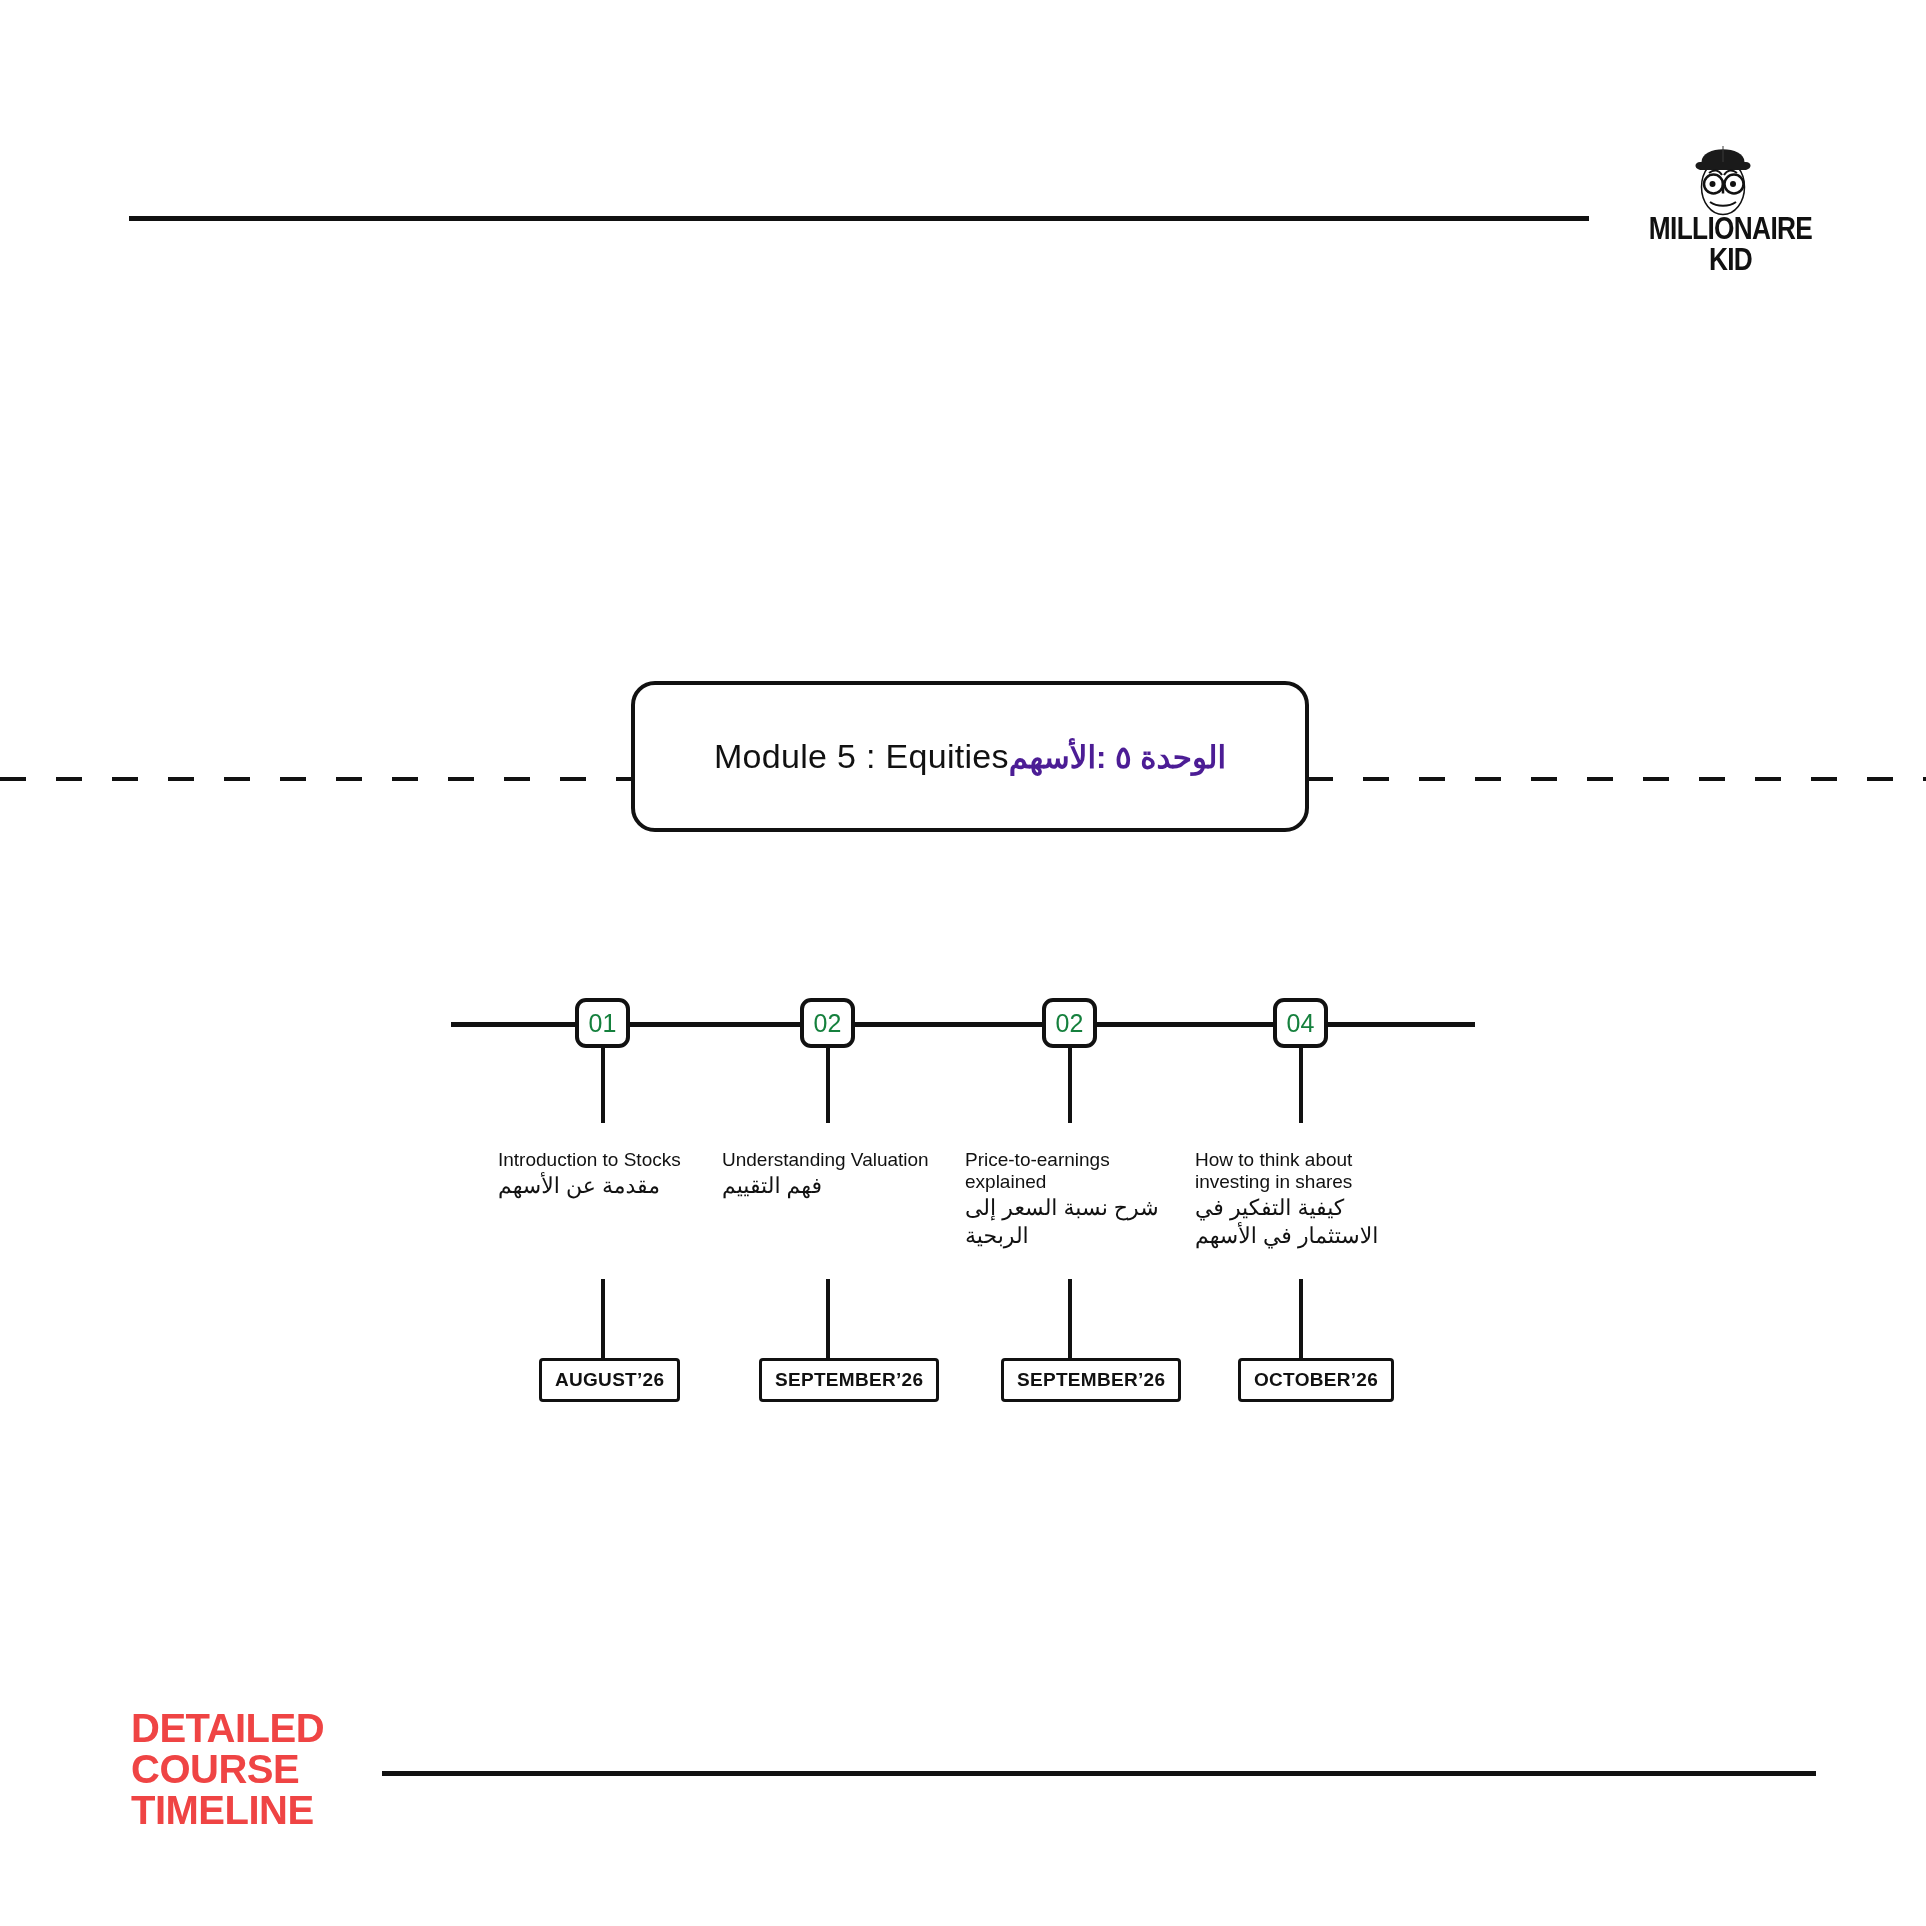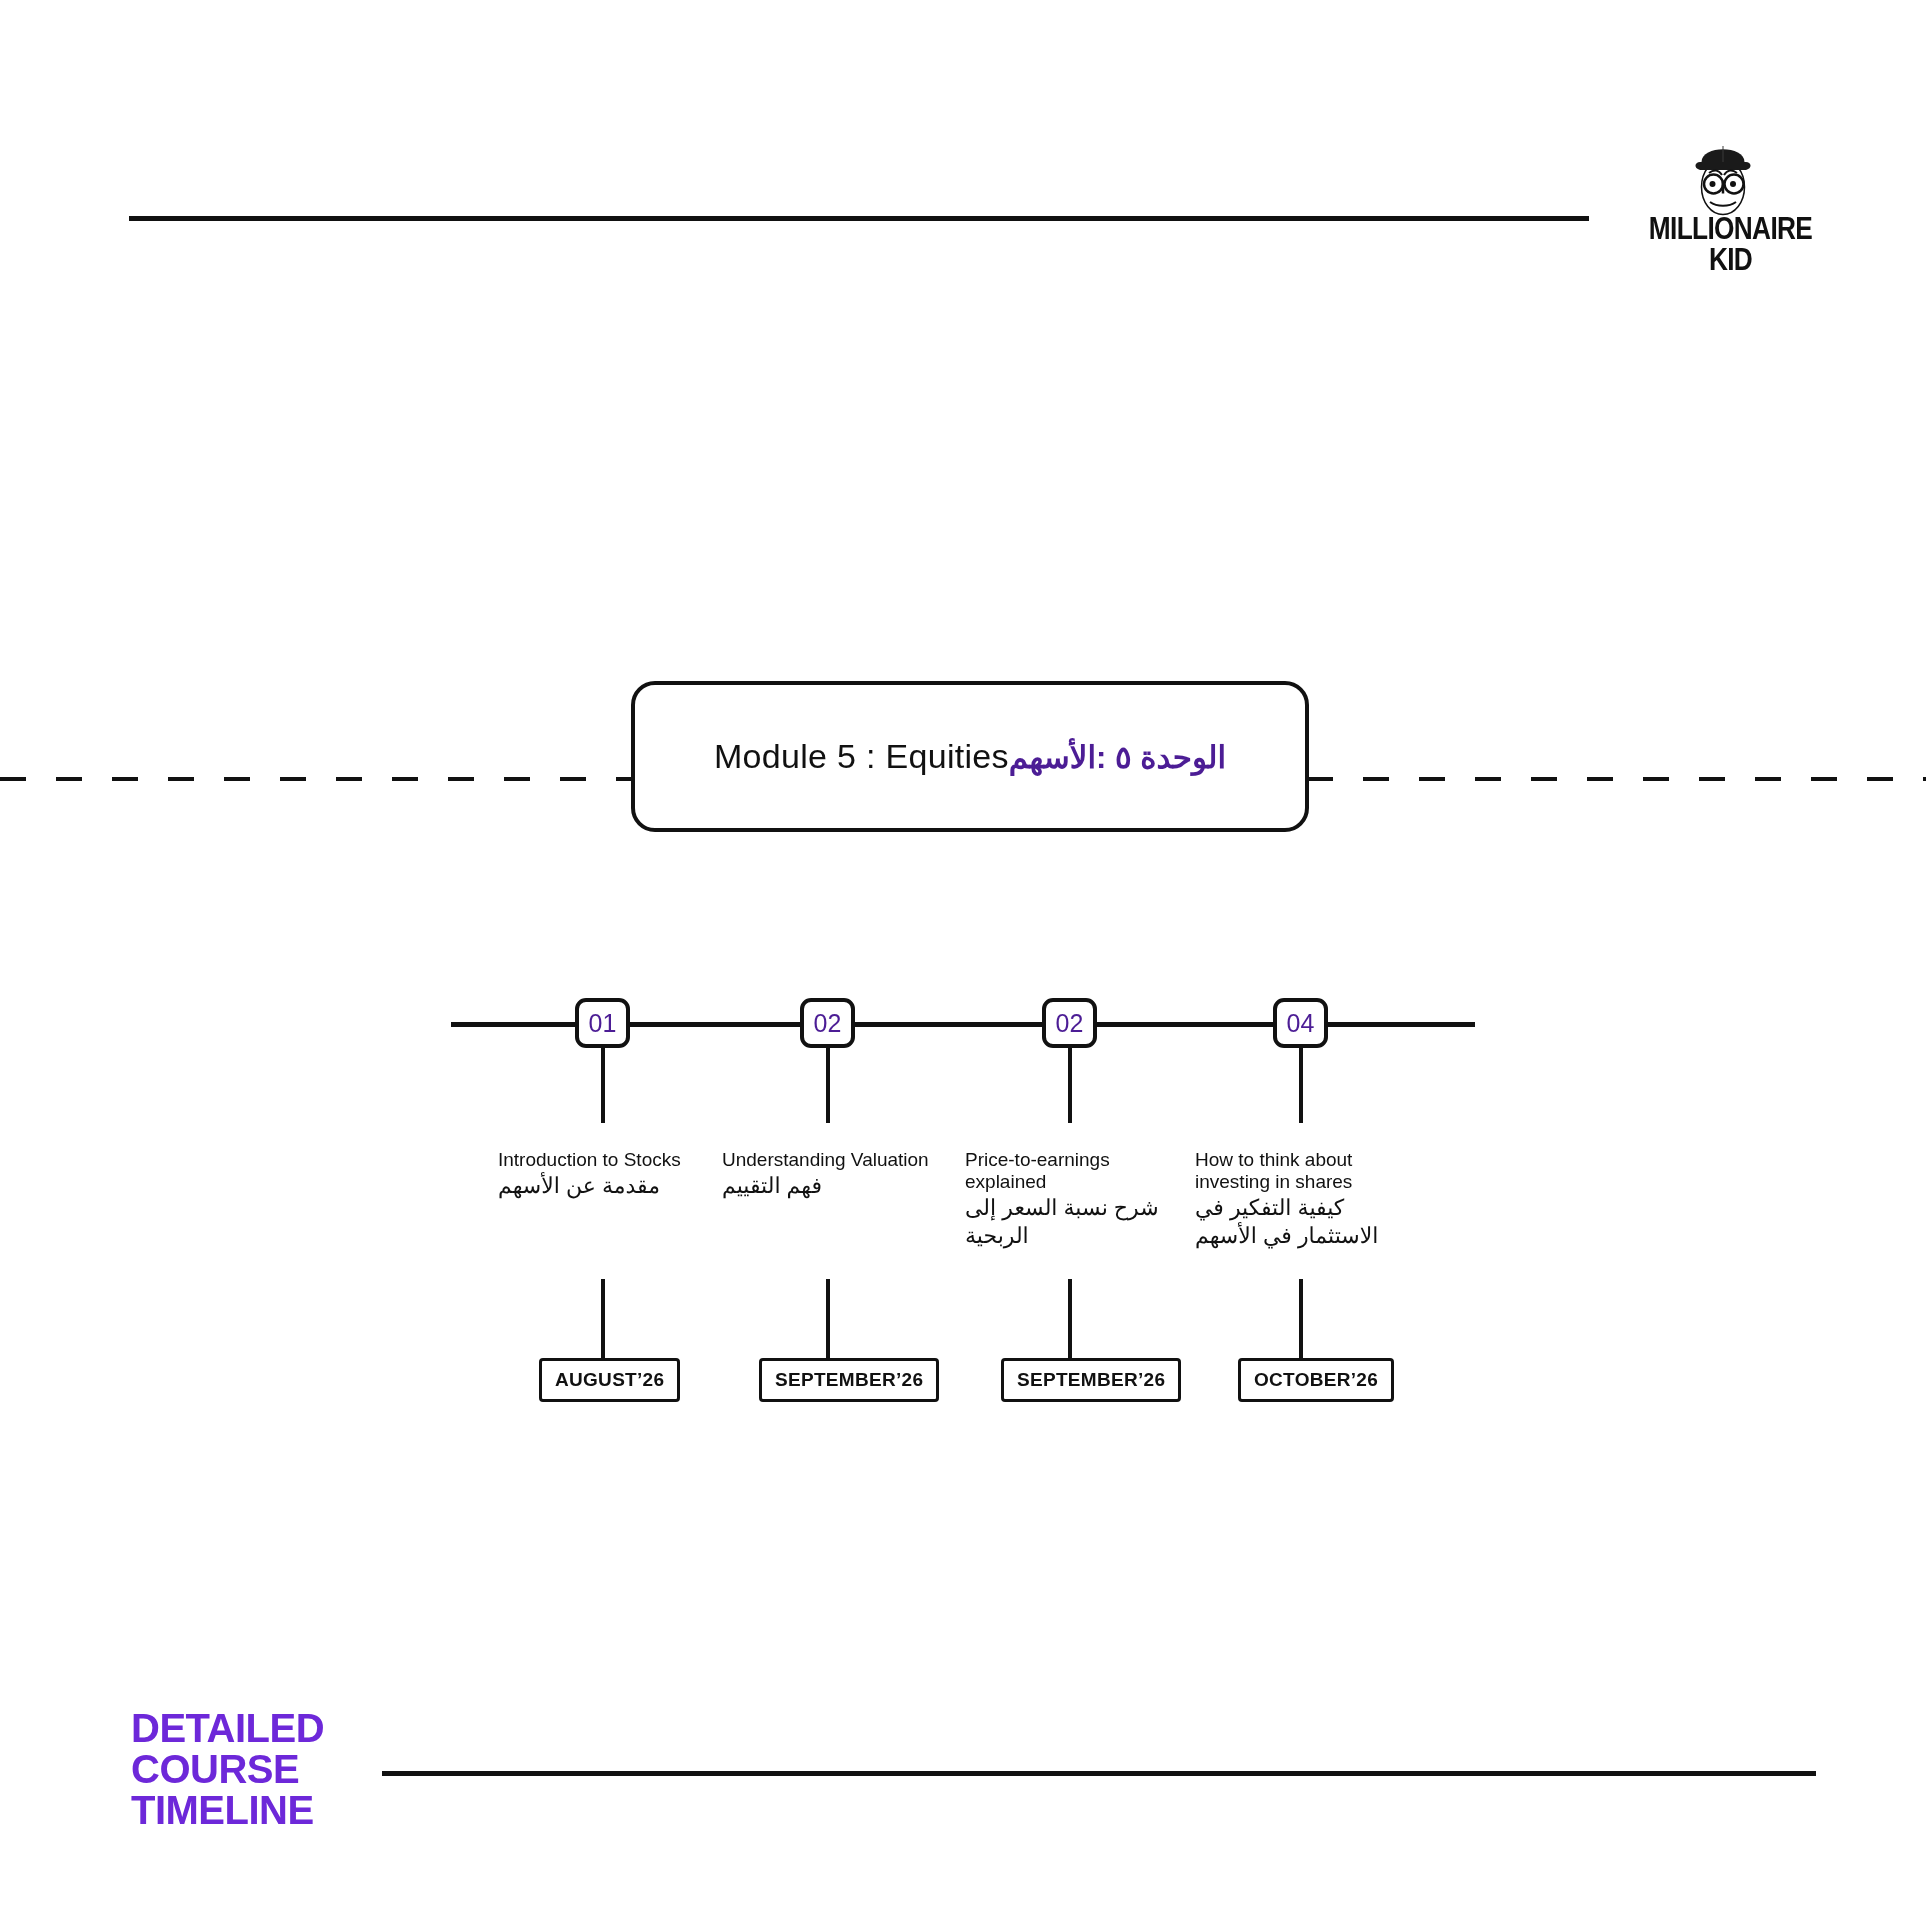--- a/index.html
+++ b/index.html
@@ -153,21 +153,21 @@
     height: 50px;
     border: 4px solid #111111;
     border-radius: 11px;
     background: #ffffff;
     box-sizing: border-box;
     display: flex;
     align-items: center;
     justify-content: center;
     font-size: 25px;
     font-weight: 400;
-    color: #4c1d95;
+    color: #15803d;
     line-height: 1;
   }
   .stem-top {
     position: absolute;
     left: -2px;
     top: 50px;
     width: 4px;
     height: 75px;
     background: #111111;
   }
@@ -219,21 +219,21 @@
 
   
   .footer-title {
     position: absolute;
     left: 131px;
     top: 1708px;
     font-weight: 700;
     font-size: 40px;
     line-height: 1.02;
     letter-spacing: -0.5px;
-    color: #6d28d9;
+    color: #ef4444;
   }
   .footer-rule {
     position: absolute;
     left: 382px;
     top: 1771px;
     width: 1434px;
     height: 4.5px;
     background: #111111;
   }
 </style>

